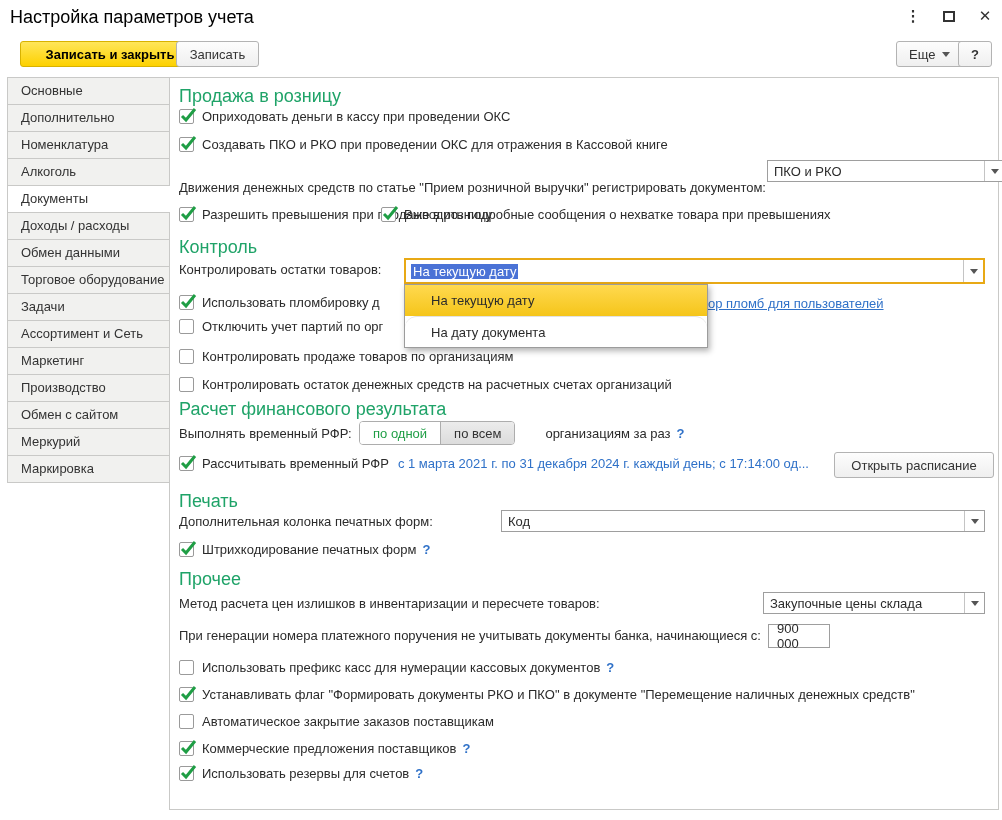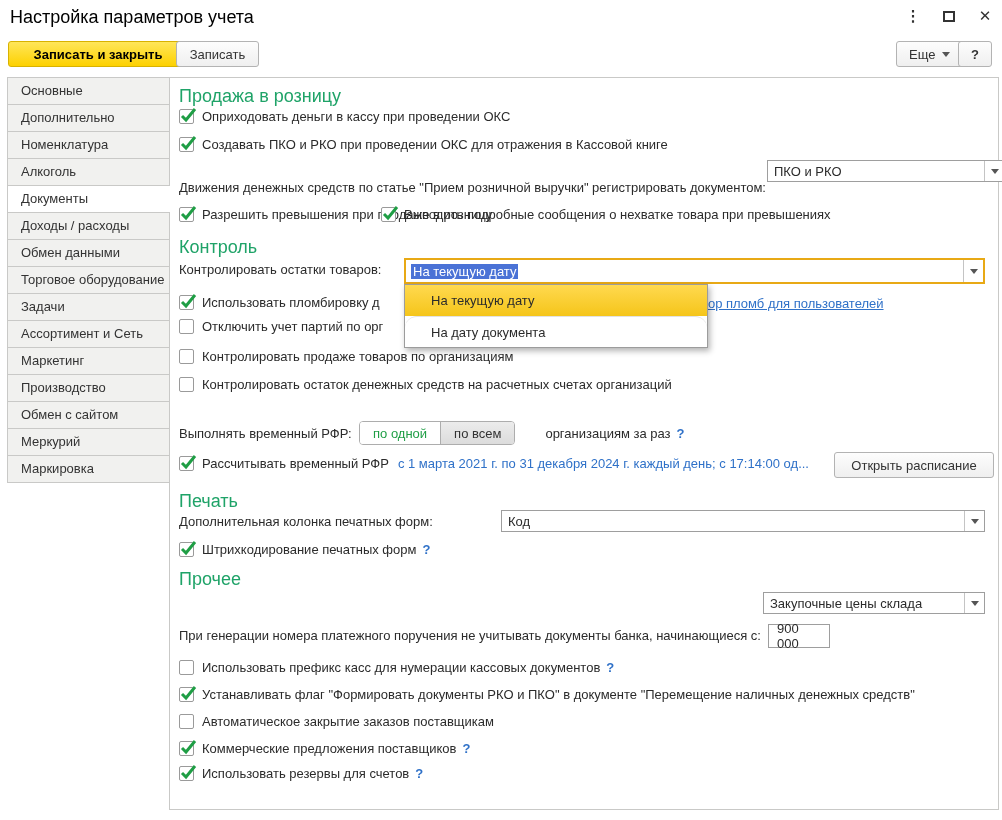--- a/index.html
+++ b/index.html
@@ -114,21 +114,21 @@
 
 <div class="abs win-title">Настройка параметров учета</div>
 <div class="abs win-controls">
   <span class="wc wc-dots">⋮</span>
   <span class="wc">
       <span class="wc-box"></span>
     </span>
   <span class="wc wc-x">✕</span>
 </div>
 
-<button class="abs btn btn-primary" style="left:8px;top:41px;width:180px">Записать и закрыть</button>
+<button class="abs btn btn-primary" style="left:20px;top:41px;width:180px">Записать и закрыть</button>
 <button class="abs btn" style="left:176px;top:41px;width:83px">Записать</button>
 <button class="abs btn" style="left:896px;top:41px">
   <span>Еще</span>
   <span class="caret"></span>
 </button>
 <button class="abs btn btn-help" style="left:958px;top:41px">?</button>
 
 <div class="abs side-item" style="top:77px">Основные</div>
 <div class="abs side-item" style="top:104px">Дополнительно</div>
 <div class="abs side-item" style="top:131px">Номенклатура</div>
@@ -227,20 +227,21 @@
 
   <div class="row" style="left:9px;top:271px">
     <span class="cb"></span>
     <span class="lbl">Контролировать продаже товаров по организациям</span>
   </div>
   <div class="row" style="left:9px;top:299px">
     <span class="cb"></span>
     <span class="lbl">Контролировать остаток денежных средств на расчетных счетах организаций</span>
   </div>
 
+  <div class="row sec" style="left:9px;top:321px">Расчет финансового результата</div>
 
   <div class="row" style="left:9px;top:343px;height:24px">
     <span class="lbl" style="width:180px">Выполнять временный РФР:</span>
     <span class="seg">
       <span class="seg-btn seg-on">по одной</span>
       <span class="seg-btn seg-off">по всем</span>
     </span>
     <span class="lbl" style="margin-left:30px">организациям за раз</span>
     <span class="help-q">?</span>
   </div>
@@ -273,20 +274,23 @@
         <svg width="19" height="19" viewBox="0 0 19 19">
           <polyline points="3,10 7,14 16,3" fill="none" stroke="#1f9e45" stroke-width="3"></polyline>
         </svg>
       </span>
     <span class="lbl">Штрихкодирование печатных форм</span>
     <span class="help-q">?</span>
   </div>
 
   <div class="row sec" style="left:9px;top:491px">Прочее</div>
 
+  <div class="row" style="left:9px;top:518px">
+    <span class="lbl">Метод расчета цен излишков в инвентаризации и пересчете товаров:</span>
+  </div>
   <div class="combo" style="left:593px;top:514px;width:222px">
     <span class="val">Закупочные цены склада</span>
     <span class="arrow-cell">
         <span class="arr"></span>
       </span>
   </div>
 
   <div class="row" style="left:9px;top:550px">
     <span class="lbl">При генерации номера платежного поручения не учитывать документы банка, начинающиеся с:</span>
   </div>

